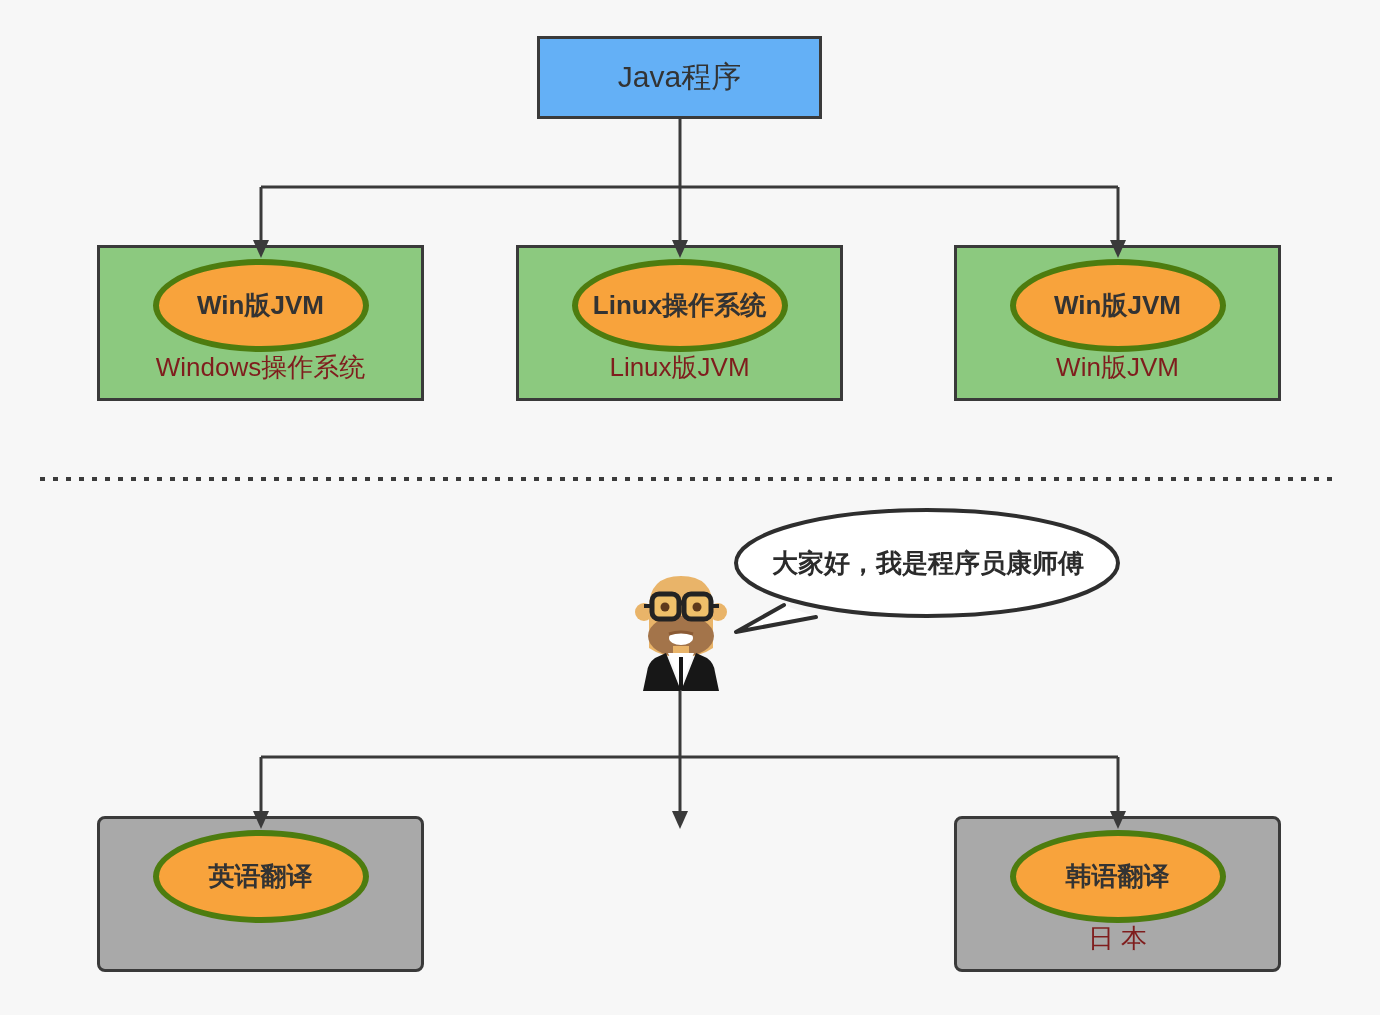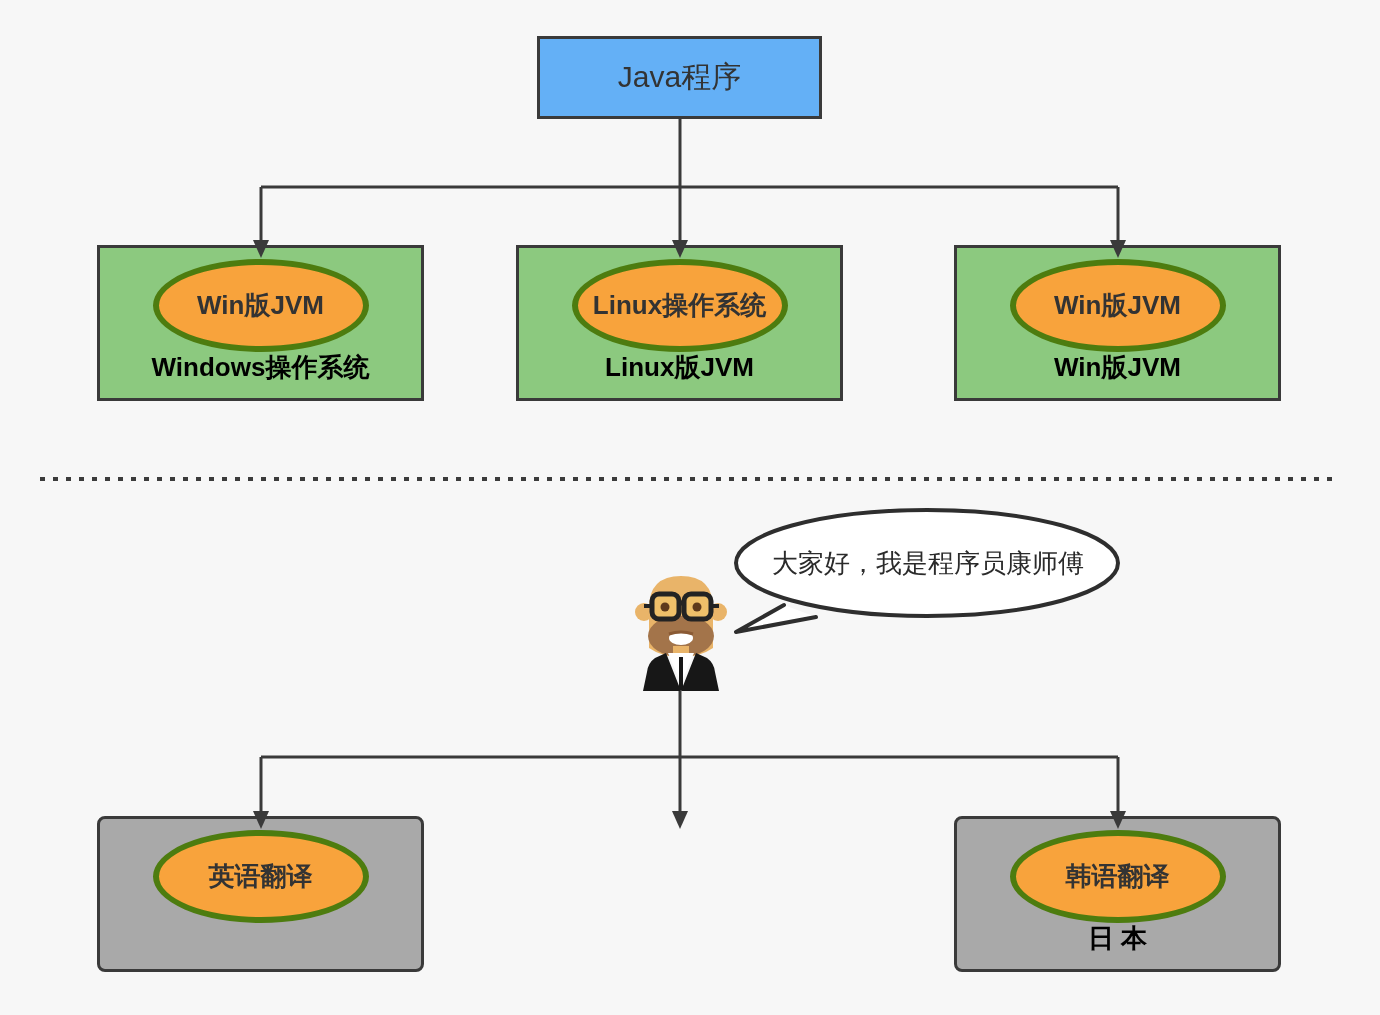--- a/index.html
+++ b/index.html
@@ -33,27 +33,27 @@
   .oval {
     position:absolute; left:50%; transform:translateX(-50%);
     top:11px; width:216px; height:93px;
     background:#f8a33c; border:6px solid #4d7c0f; border-radius:50%;
     box-sizing:border-box;
     display:flex; align-items:center; justify-content:center;
     font-size:26px; font-weight:bold; color:#333;
   }
   .panel-label {
     position:absolute; left:0; right:0; bottom:13px;
-    text-align:center; font-size:26px; font-weight:bold; color:#000000;
+    text-align:center; font-size:26px; font-weight:normal; color:#7f1d1d;
   }
 
   .bubble-text {
     position:absolute; left:752px; top:528px; width:352px; height:70px;
     display:flex; align-items:center; justify-content:center;
-    font-size:26px; font-weight:normal; color:#2b2b2b; white-space:nowrap;
+    font-size:26px; font-weight:bold; color:#2b2b2b; white-space:nowrap;
   }
 </style>
 </head>
 <body>
 
 <div class="stage">
 
   <div class="layer-nodes">
 
     <div class="box root-box">

